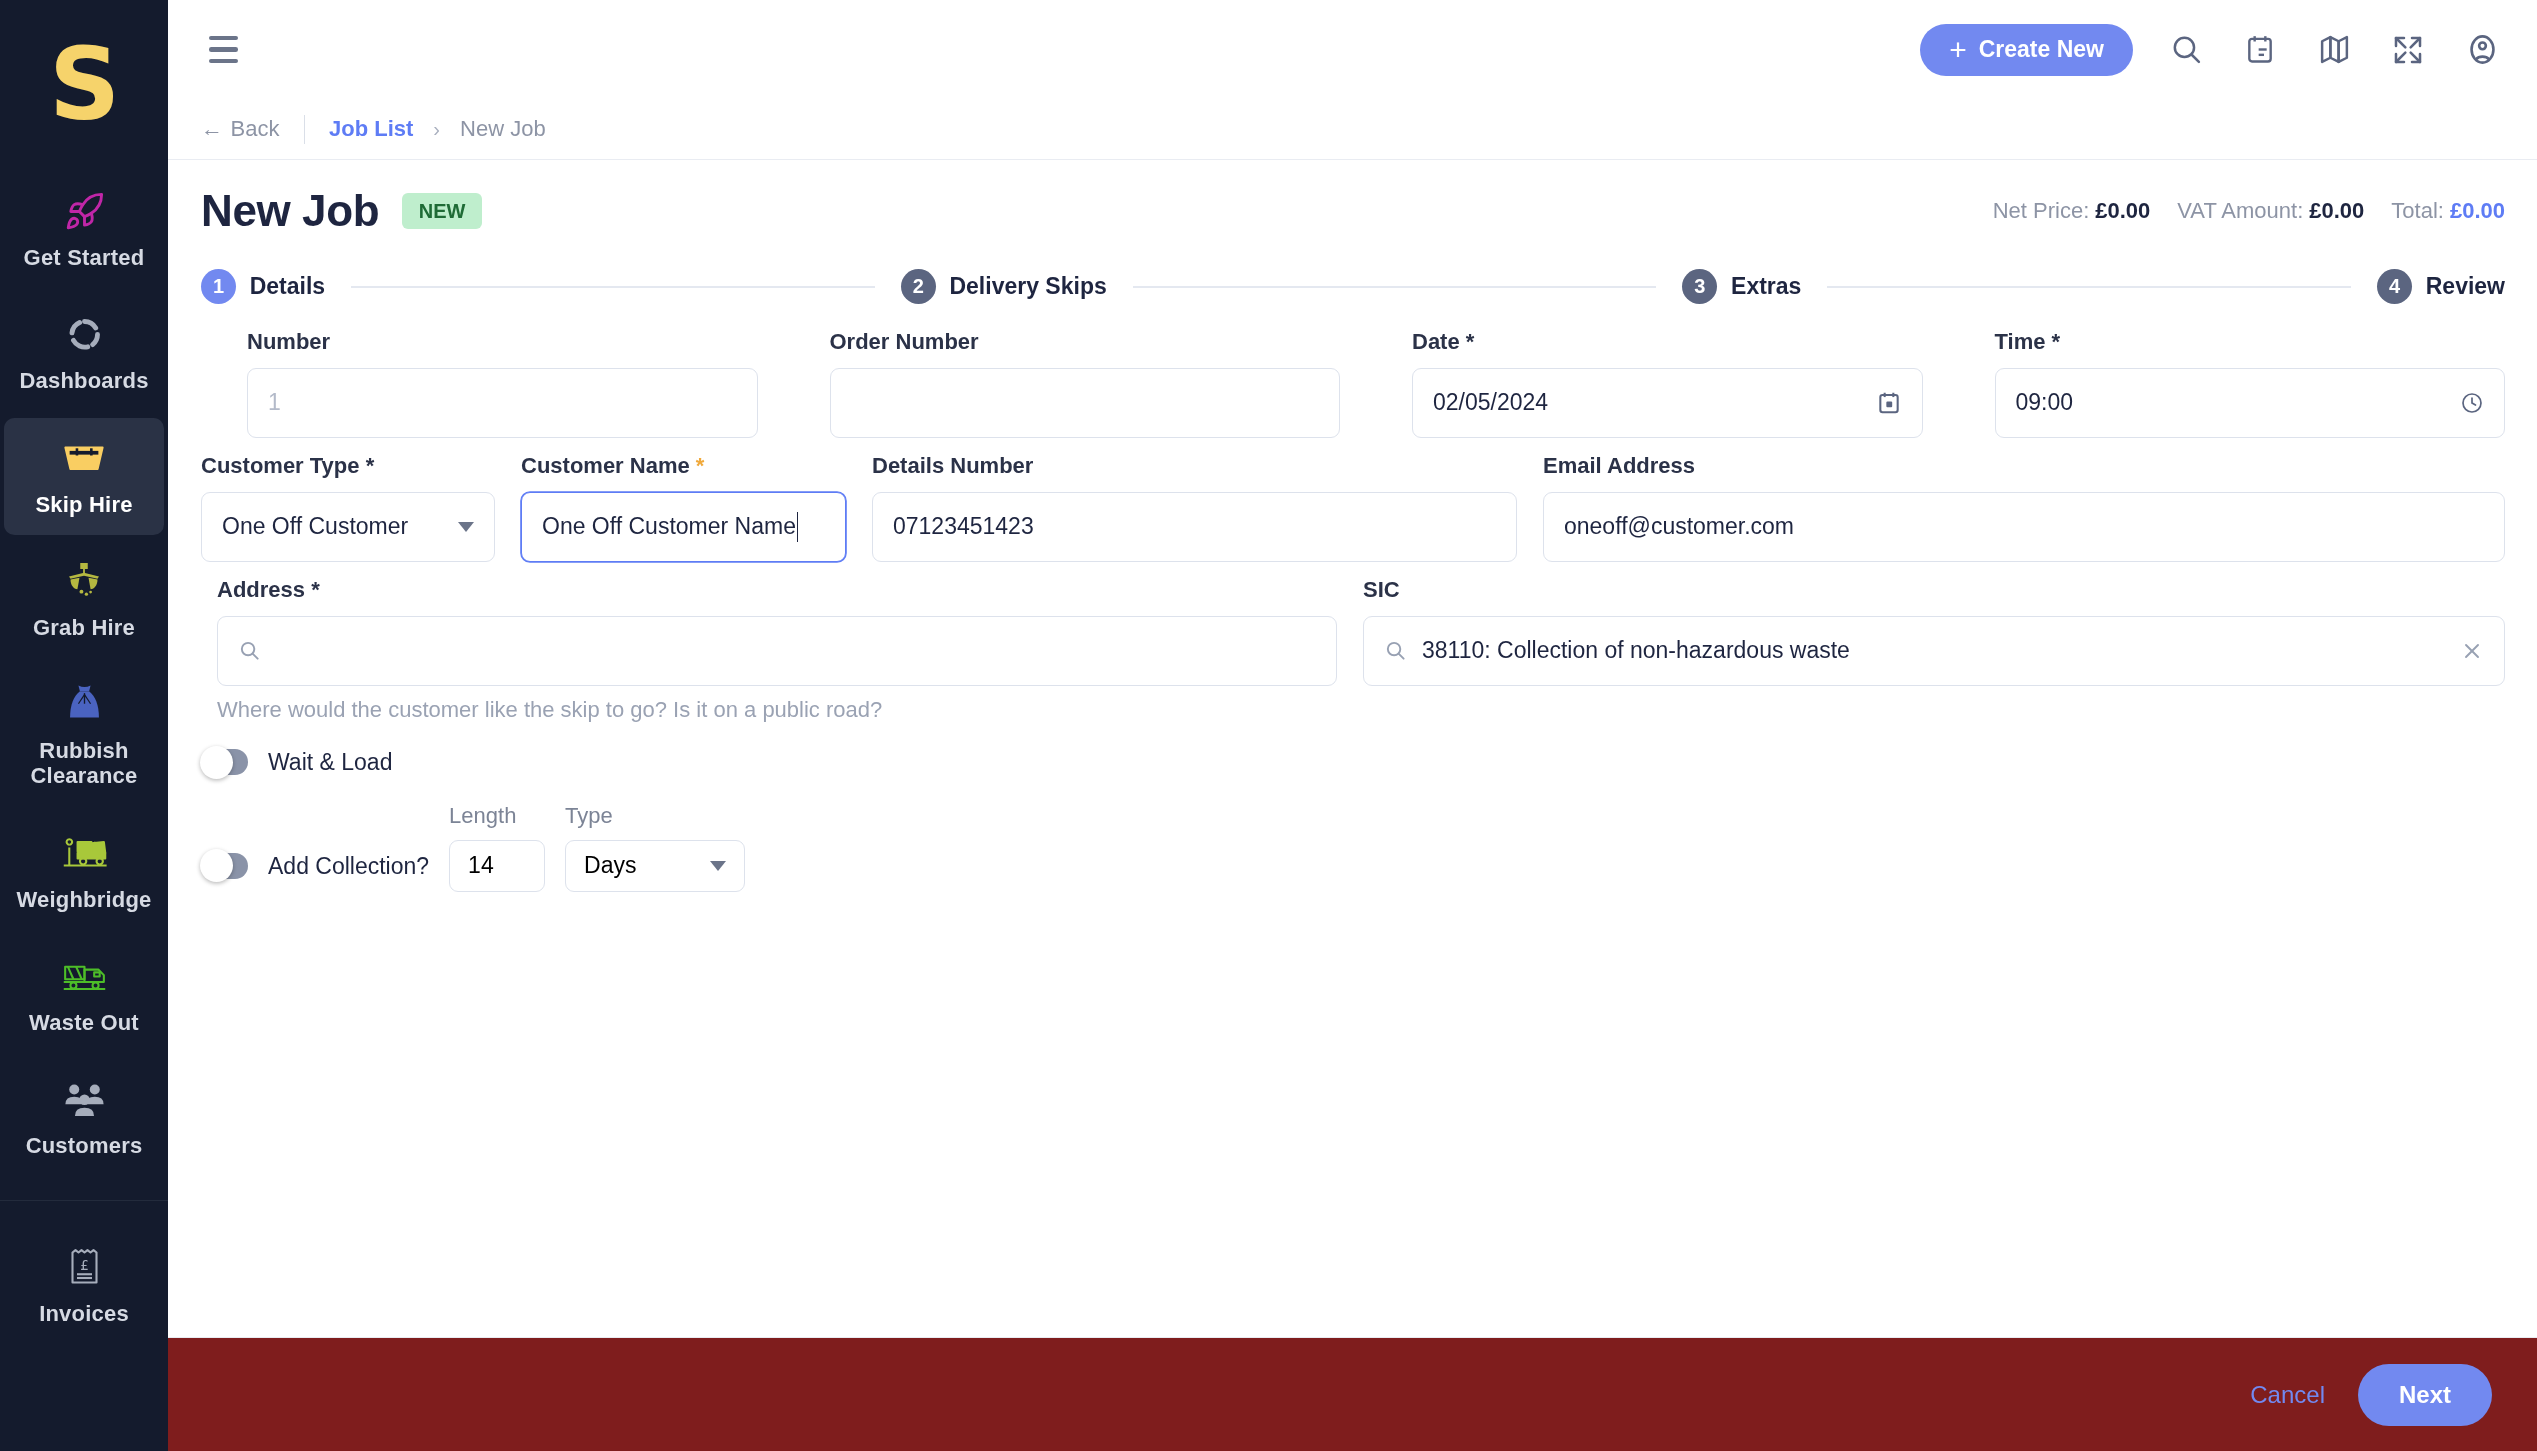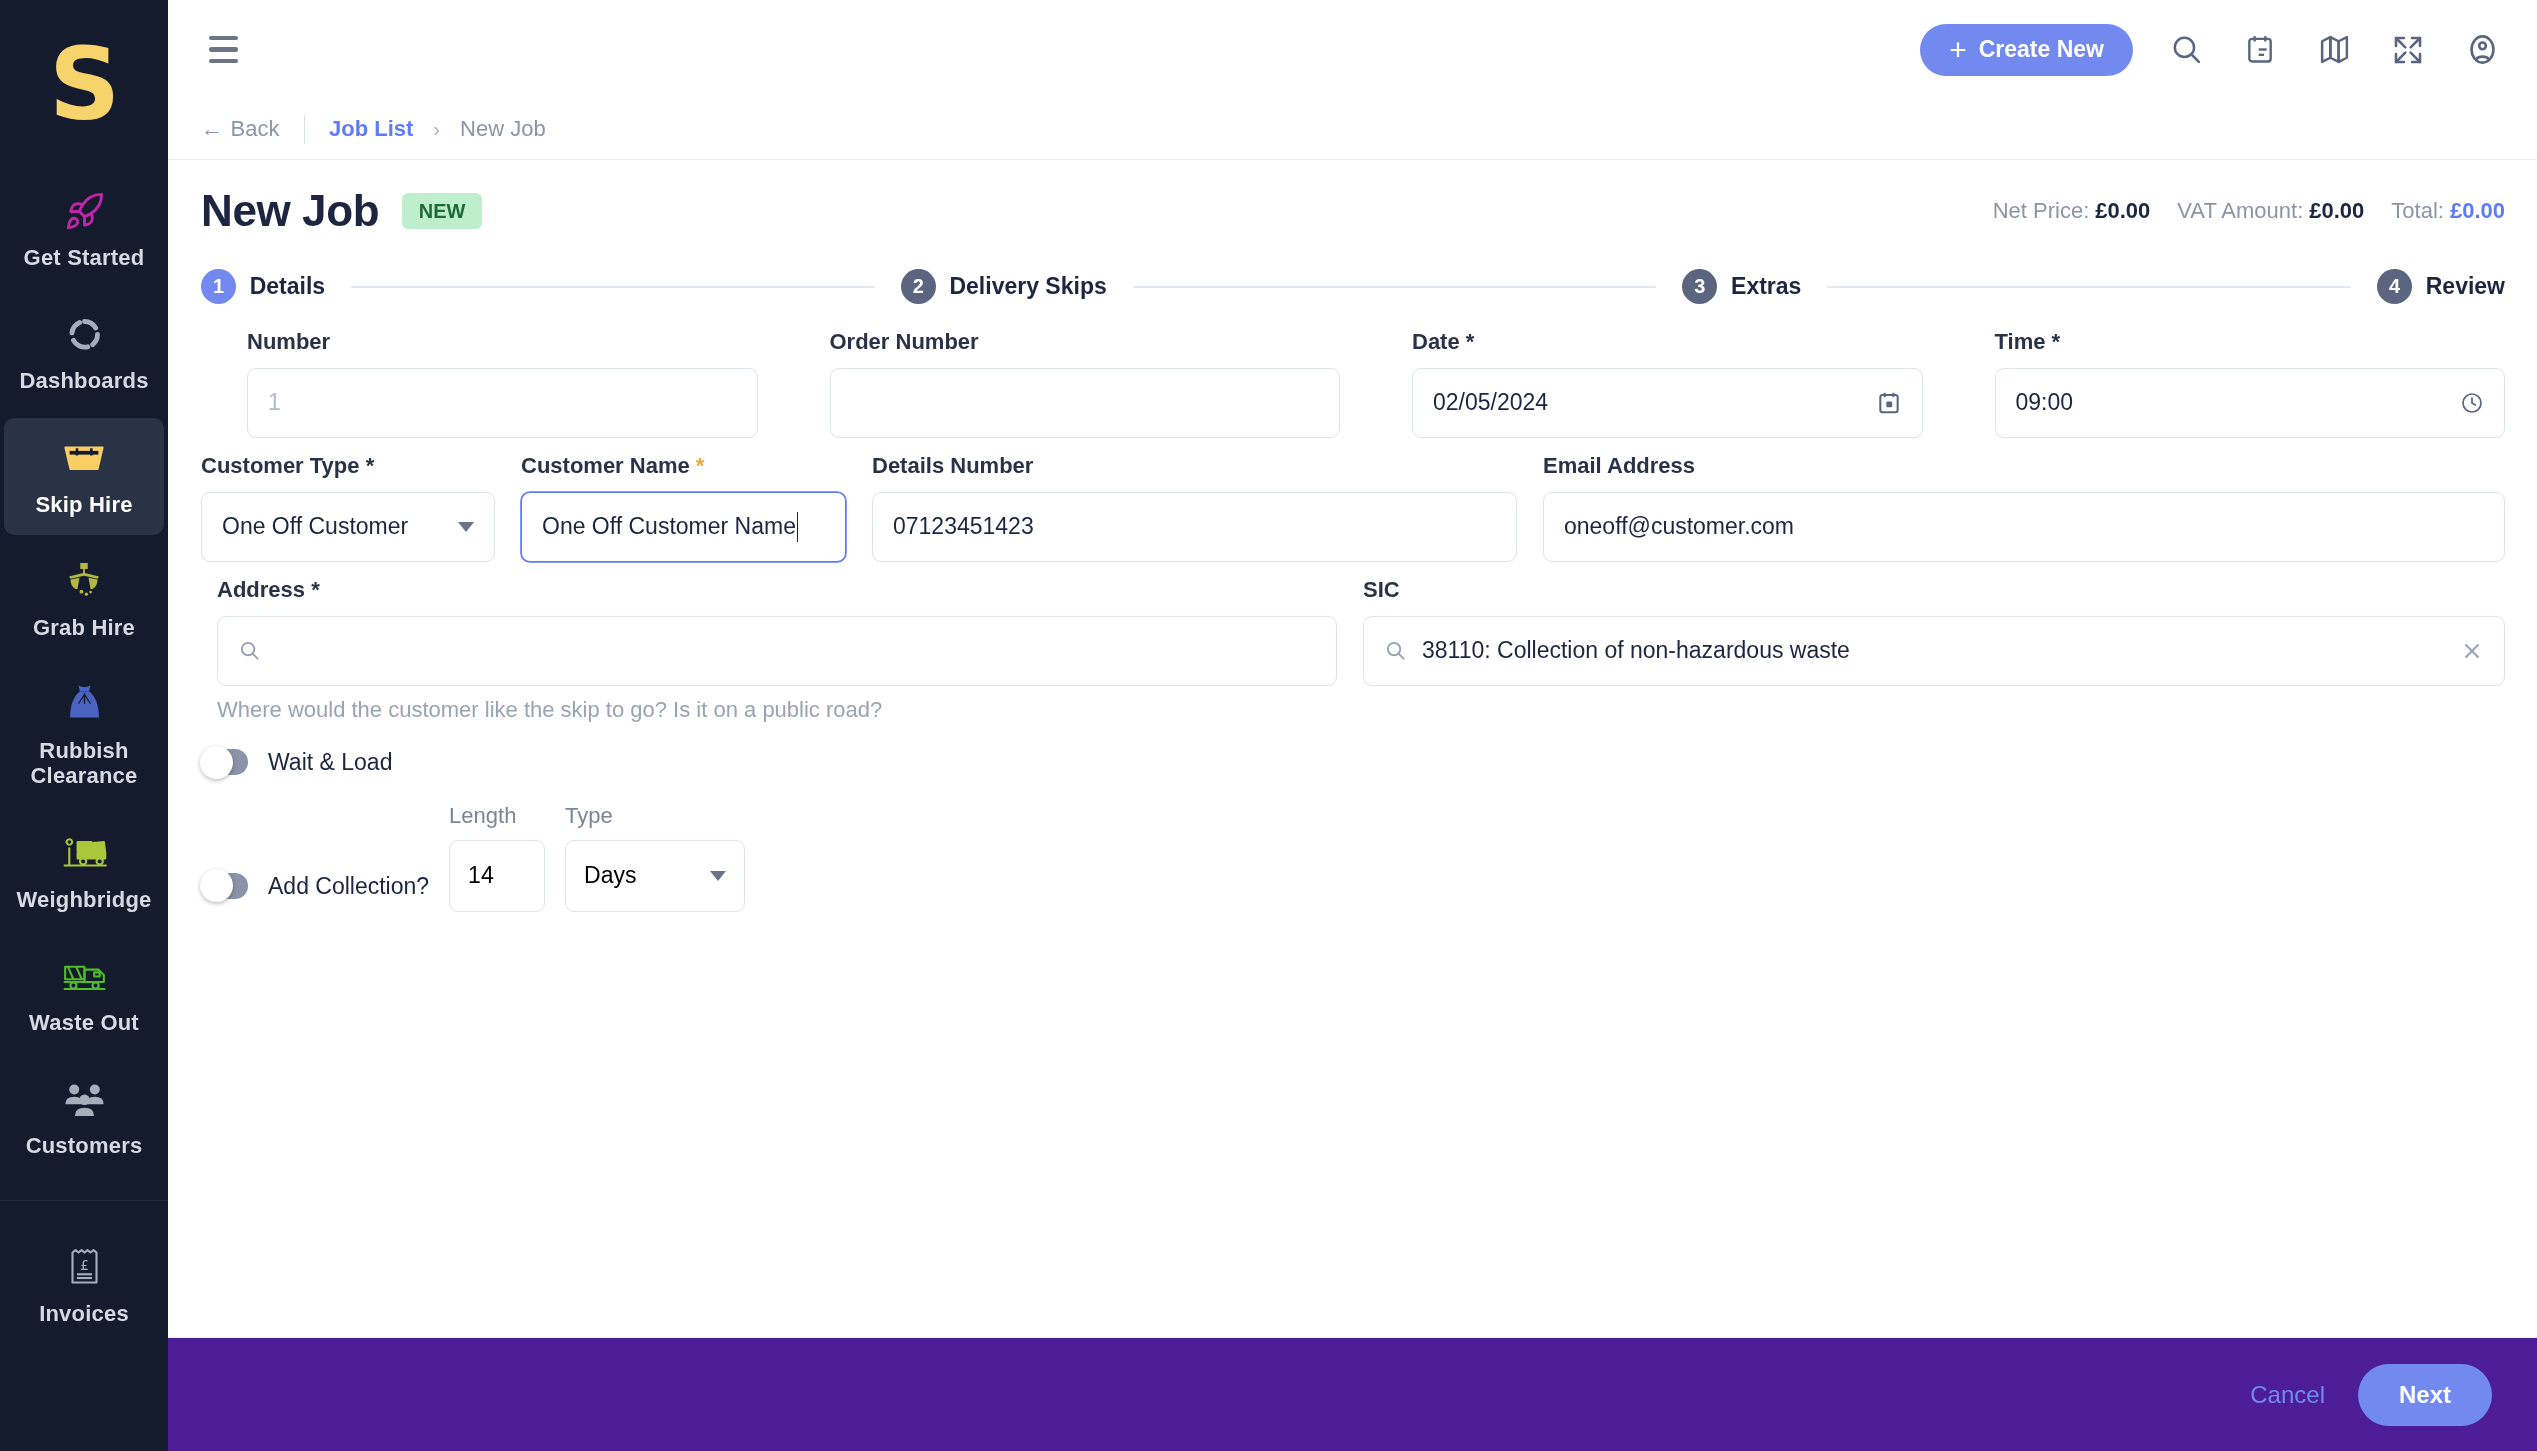--- a/index.html
+++ b/index.html
@@ -161,31 +161,31 @@
     width: 33px; height: 33px; border-radius: 50%;
     background: #ffffff; box-shadow: 0 1.5px 4.6px rgba(0,0,0,.28);
   }
   .switch-label { font-size: 23px; color: #1E2540; font-weight: 500; }
 
   .collection-row { display: flex; align-items: flex-end; gap: 20px; margin-top: 27px; }
   .coll-toggle { display: flex; align-items: center; gap: 20px; padding-bottom: 12px; margin-top: 34px; }
   .f-length { flex: 0 0 96px; }
   .f-type   { flex: 0 0 180px; }
   .small-inp {
-    height: 72px; border: 1.5px solid #DDE2EC; border-radius: 9px;
+    height: 52px; border: 1.5px solid #DDE2EC; border-radius: 9px;
     display: flex; align-items: center; padding: 0 18px; font-size: 23px;
     background: #fff;
   }
   .lbl-sm { font-size: 22px; color: #7C8496; margin-bottom: 10.6px; }
 
   
   .footer {
     flex: 0 0 115px; height: 115px;
     border-top: 1.5px solid #E9ECF2;
-    background: #4c1d95;
+    background: #7f1d1d;
     display: flex; align-items: center; justify-content: flex-end;
     gap: 33px; padding: 0 46px;
   }
   .btn-cancel {
     background: none; border: none; color: #7289F0;
     font-size: 24px; font-weight: 500; cursor: pointer;
     font-family: "Liberation Sans", sans-serif;
   }
   .btn-next {
     background: #7289F0; color: #fff; border: none; border-radius: 758px;

